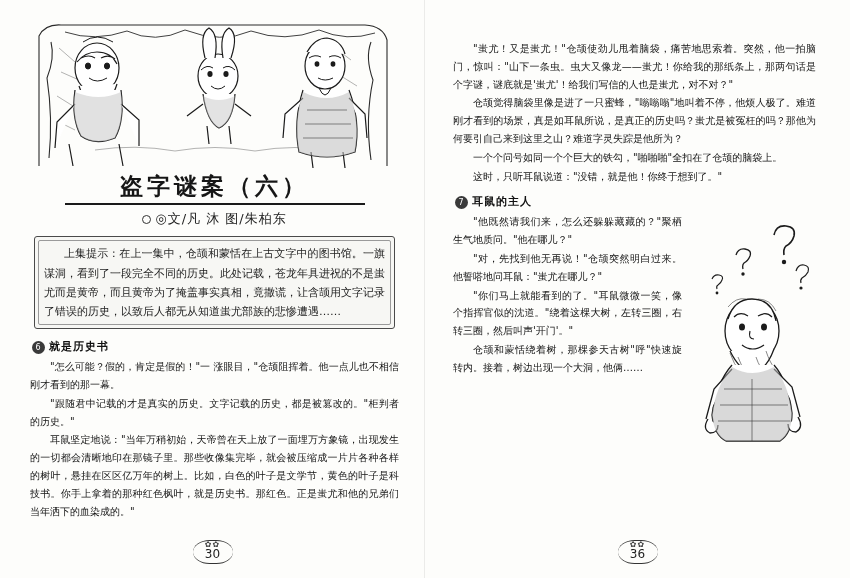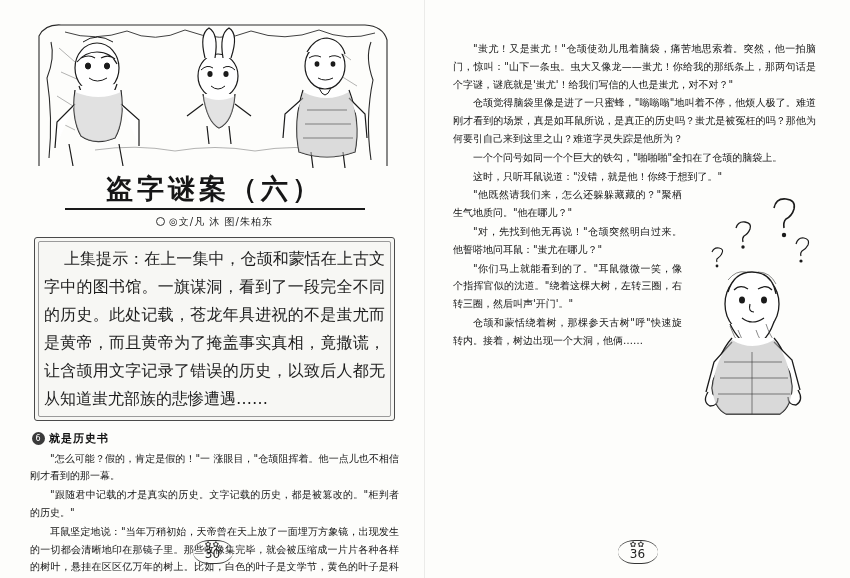--- a/index.html
+++ b/index.html
@@ -54,37 +54,37 @@
   }
   .illus svg { display: block; }
 
   
   .title-block {
     text-align: center;
     margin: 2px 0 2px 0;
   }
   .chapter-title {
     font-family: "DejaVu Sans", sans-serif;
-    font-size: 27px;
+    font-size: 23px;
     font-weight: bold;
     letter-spacing: 4px;
     color: #161616;
     line-height: 1.1;
     display: inline-block;
     position: relative;
   }
   .title-underline {
     width: 300px;
     height: 2px;
     background: #1a1a1a;
     margin: 4px auto 0 auto;
   }
   .byline {
     margin-top: 5px;
-    font-size: 10px;
+    font-size: 13px;
     color: #222;
     letter-spacing: 1px;
     font-family: "DejaVu Sans", sans-serif;
   }
   .byline .dot {
     display: inline-block;
     width: 7px; height: 7px;
     border: 1px solid #333;
     border-radius: 50%;
     margin-right: 4px;
@@ -103,21 +103,21 @@
   .summary-box:after {
     content: "";
     position: absolute;
     left: 3px; top: 3px; right: 3px; bottom: 3px;
     border: 1px solid #9a9a9a;
     border-radius: 2px;
     pointer-events: none;
   }
   .summary-text {
     font-family: "DejaVu Sans", sans-serif;
-    font-size: 16px;
+    font-size: 11px;
     line-height: 1.75;
     color: #1d1d1d;
     text-align: justify;
     text-indent: 20px;
     position: relative;
     z-index: 1;
   }
 
   
   .section-head {
@@ -316,20 +316,23 @@
 
   <div class="page page-right">
 
     <div class="body-col">
       <p>"蚩尤！又是蚩尤！"仓颉使劲儿甩着脑袋，痛苦地思索着。突然，他一拍脑门，惊叫："山下一条虫。虫大又像龙——蚩尤！你给我的那纸条上，那两句话是个字谜，谜底就是'蚩尤'！给我们写信的人也是蚩尤，对不对？"</p>
       <p>仓颉觉得脑袋里像是进了一只蜜蜂，"嗡嗡嗡"地叫着不停，他烦人极了。难道刚才看到的场景，真是如耳鼠所说，是真正的历史吗？蚩尤是被冤枉的吗？那他为何要引自己来到这里之山？难道字灵失踪是他所为？</p>
       <p>一个个问号如同一个个巨大的铁勾，"啪啪啪"全扣在了仓颉的脑袋上。</p>
       <p>这时，只听耳鼠说道："没错，就是他！你终于想到了。"</p>
     </div>
 
+    <div class="section-head">
+      <span class="sec-num">7</span><span>耳鼠的主人</span>
+    </div>
 
     <div class="wrap-figure">
       <svg width="126" height="228" viewBox="0 0 126 228" xmlns="http://www.w3.org/2000/svg">
 
         <g stroke="#1b1b1b" stroke-width="1.6" fill="none">
           <path d="M84 16 Q86 6 96 7 Q106 8 104 17 Q102 24 96 27 Q93 30 94 36"></path>
           <circle cx="94" cy="43" r="2.2" fill="#1b1b1b" stroke="none"></circle>
           <path d="M46 36 Q48 29 55 30 Q62 31 60 37 Q58 42 54 44 Q52 46 53 50" stroke-width="1.3"></path>
           <circle cx="53" cy="55" r="1.7" fill="#1b1b1b" stroke="none"></circle>
           <path d="M106 52 Q108 45 114 46 Q120 47 118 53 Q116 57 112 59 Q110 61 111 64" stroke-width="1.2"></path>

